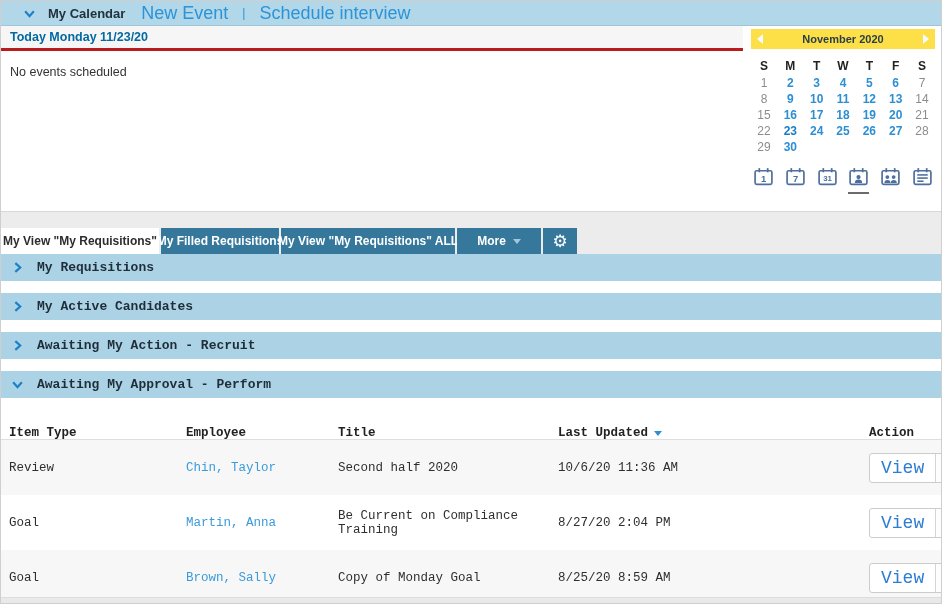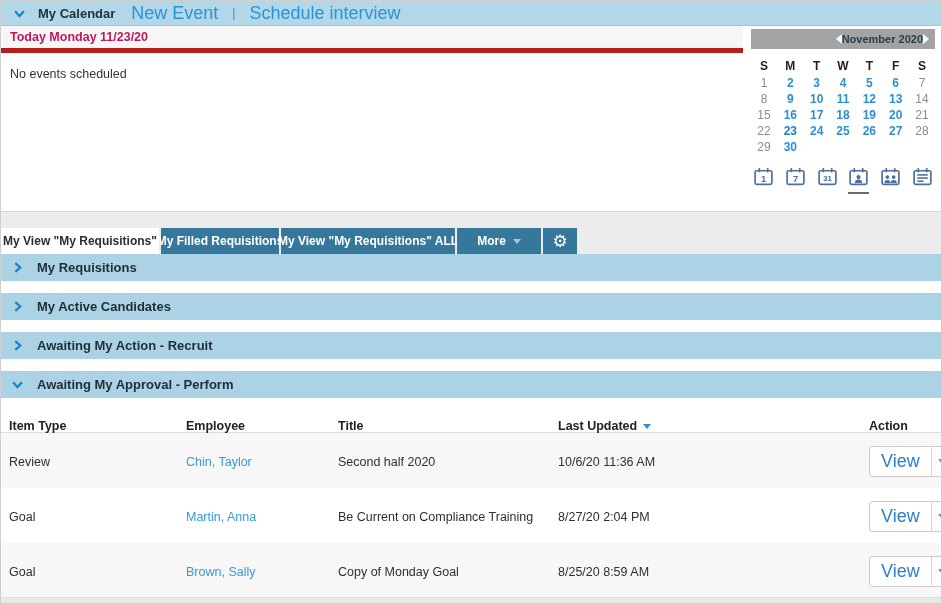--- a/index.html
+++ b/index.html
@@ -11,40 +11,40 @@
     border: 1px solid #cfcfcf;
   }
 
   
   .cal-panel {
     position: absolute; top: 0; left: 0; width: 942px; height: 211px;
     background: #ffffff; border-bottom: 1px solid #d8d8d8;
   }
   .cal-header {
     height: 25px; background: #b2d7e8;
-    display: flex; align-items: center; padding: 0 12px;
+    display: flex; align-items: center; padding: 0 22px;
     border-bottom: 1px solid #9ec6da;
   }
   .cal-header .chev { margin-right: 12px; display: flex; align-items: center; }
   .cal-title { font-size: 13px; font-weight: bold; color: #23313c; margin-right: 16px; }
   .cal-link { font-size: 18px; color: #2b93d8; cursor: pointer; }
   .cal-sep { font-size: 12px; color: #2b93d8; margin: 0 14px; }
   .today-row {
-    height: 22px; background: #f6f6f6; border-bottom: 5px solid #b91c1c;
+    height: 22px; background: #f6f6f6; border-bottom: 3px solid #b91c1c;
     display: flex; align-items: center; padding: 11px 9px;
-    font-size: 12.5px; font-weight: bold; color: #be185d;
+    font-size: 12.5px; font-weight: bold; color: #0369a1;
     width: 742px;
   }
   .no-events { padding: 14px 9px; font-size: 12.5px; color: #333; width: 742px; }
 
   
   .mini-cal { position: absolute; top: 28px; right: 8px; width: 184px; }
   .mc-month-bar {
-    height: 20px; background: #a3a3a3; display: flex; align-items: center;
-    justify-content: flex-end; padding: 0 6px; margin-bottom: 8px;
+    height: 20px; background: #fde047; display: flex; align-items: center;
+    justify-content: space-between; padding: 0 6px; margin-bottom: 8px;
   }
   .mc-month-label { font-size: 11px; font-weight: bold; color: #2a3e4c; }
   .mc-arrow { width: 0; height: 0; border-top: 5px solid transparent; border-bottom: 5px solid transparent; cursor: pointer; }
   .mc-arrow.prev { border-right: 6px solid #f2fafd; }
   .mc-arrow.next { border-left: 6px solid #f2fafd; }
   .mc-grid { display: grid; grid-template-columns: repeat(7, 26px); justify-content: space-between; }
   .mc-cell { height: 16px; line-height: 16px; text-align: center; font-size: 12px; }
   .mc-dayhead { font-weight: bold; color: #222; height: 18px; line-height: 18px; }
   .mc-day.muted { color: #8c8c8c; }
   .mc-day.link { color: #2c8fd4; font-weight: bold; cursor: pointer; }
@@ -64,21 +64,21 @@
   .tab.active { background: #ffffff; color: #2d2d2d; }
   .tab .more-caret {
     width: 0; height: 0; margin-left: 7px;
     border-left: 4px solid transparent; border-right: 4px solid transparent;
     border-top: 5px solid #a3c8da;
   }
   .tab.gear-tab { width: 34px; padding: 0; }
   .gear-glyph { font-family: "DejaVu Sans", sans-serif; font-size: 17px; color: #ffffff; line-height: 1; }
 
   
-  .content { position: absolute; top: 253px; left: 0; width: 942px; height: 350px; background: #ffffff; }
+  .content { position: absolute; top: 253px; left: 0; width: 942px; height: 350px; background: #ffffff; font-family: Liberation Mono, monospace; }
   .section-header {
     height: 27px; background: #abd3e5; display: flex; align-items: center;
     padding: 0 10px; margin-bottom: 12px; cursor: pointer;
   }
   .section-header .chev { margin-right: 13px; display: flex; align-items: center; }
   .section-title { font-size: 13px; font-weight: bold; color: #1f2d38; }
 
   
   .tbl { width: 942px; font-size: 12.5px; }
   .tbl-header, .tbl-row {
@@ -269,21 +269,21 @@
 
     <div class="section-header">
       <span class="chev">
         <svg width="13" height="13" viewBox="0 0 12 12">
             <polyline points="4,2 8.5,6 4,10" fill="none" stroke="#1d7fc6" stroke-width="2"></polyline>
           </svg>
       </span>
       <span class="section-title">Awaiting My Action - Recruit</span>
     </div>
 
-    <div class="section-header" style="margin-bottom:8px">
+    <div class="section-header" style="margin-bottom:15px">
       <span class="chev">
         <svg width="13" height="13" viewBox="0 0 12 12">
             <polyline points="2,4 6,8.5 10,4" fill="none" stroke="#1d7fc6" stroke-width="2"></polyline>
           </svg>
       </span>
       <span class="section-title">Awaiting My Approval - Perform</span>
     </div>
 
     <div class="tbl">
       <div class="tbl-header">

